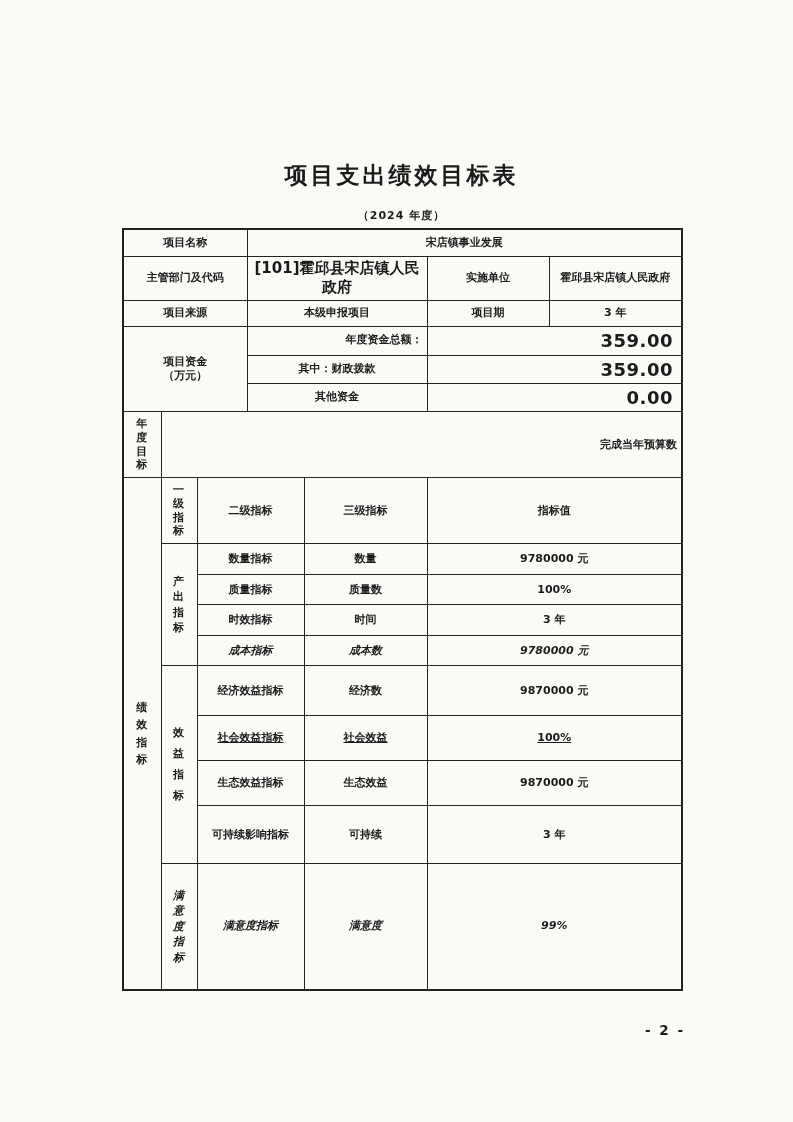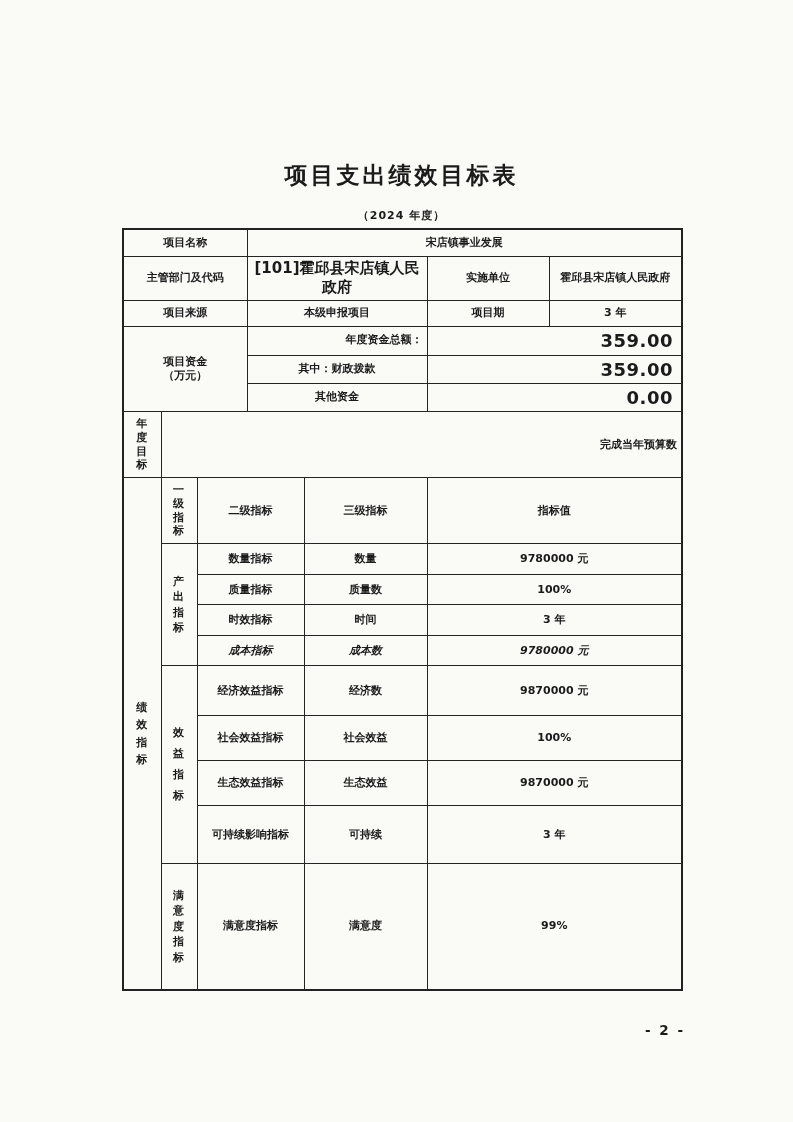--- a/index.html
+++ b/index.html
@@ -89,24 +89,24 @@
   tr.r4  { height: 29px; }
   tr.r5  { height: 28px; }
   tr.r6  { height: 27px; }
   tr.r7  { height: 66px; }
   tr.r8  { height: 66px; }
   tr.r9  { height: 31px; }
   tr.r10 { height: 30px; margin-left: 24px; }
   tr.r11 { height: 31px; }
   tr.r12 { height: 30px; font-style: italic; }
   tr.r13 { height: 50px; }
-  tr.r14 { height: 45px; }
+  tr.r14 { height: 45px; text-decoration: underline; }
   tr.r15 { height: 45px; }
   tr.r16 { height: 58px; }
-  tr.r17 { height: 126px; }
+  tr.r17 { height: 126px; font-style: italic; }
 </style>
 </head>
 <body>
 
 <div class="doc-title">项目支出绩效目标表</div>
 <div class="doc-subtitle">（2024 年度）</div>
 
 <table class="main">
   <colgroup>
     <col style="width:38px">

